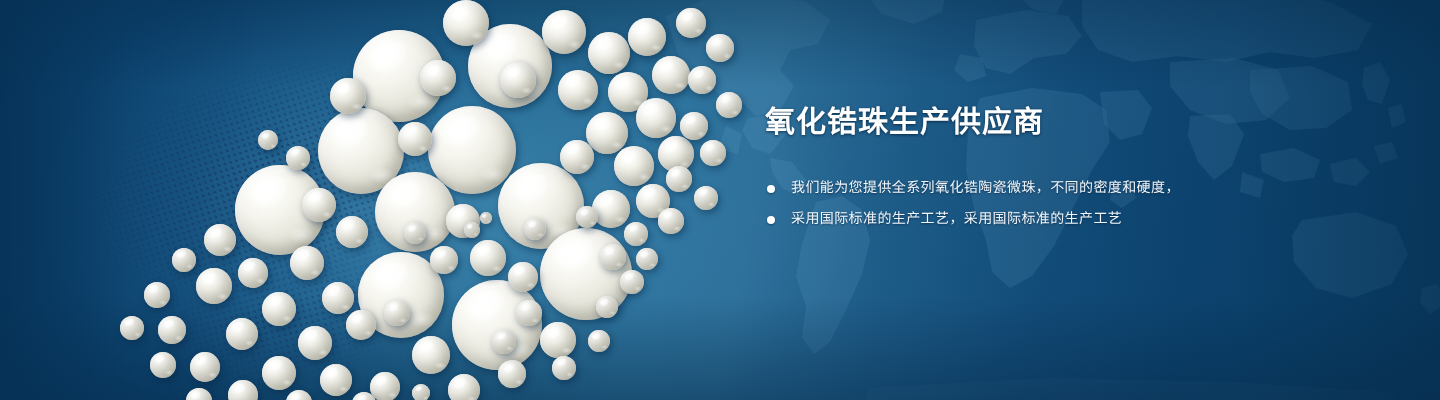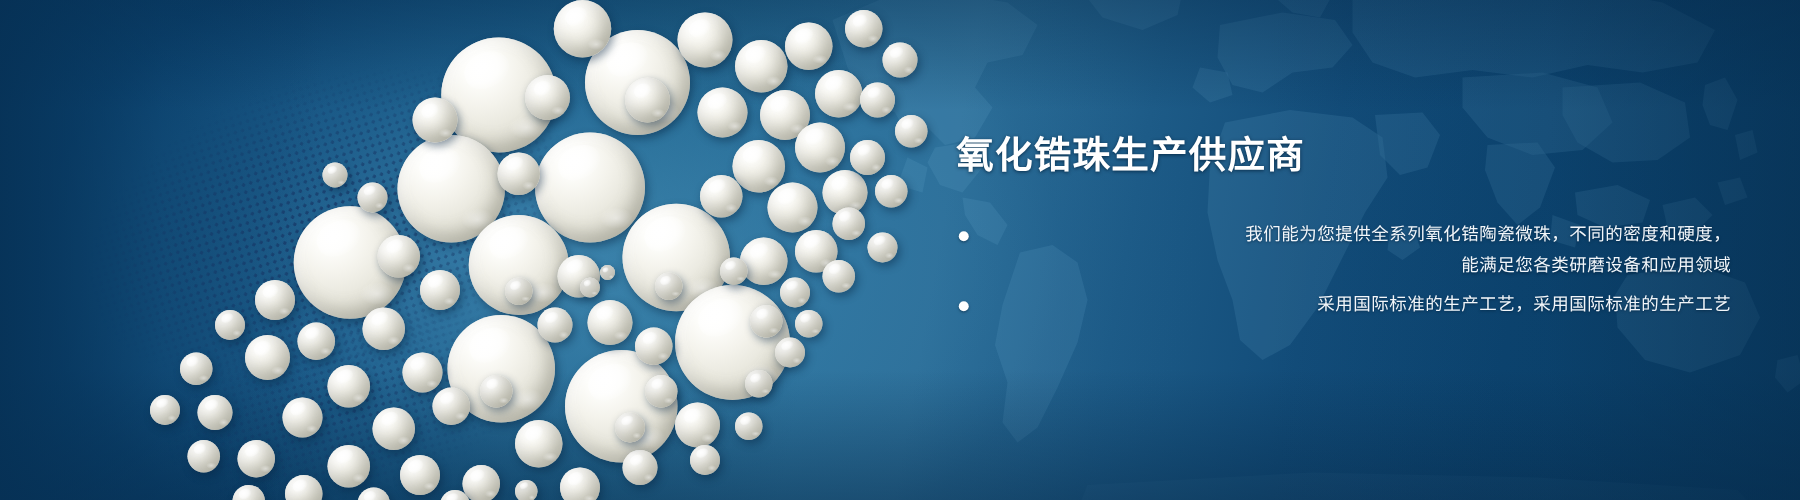--- a/index.html
+++ b/index.html
@@ -4,21 +4,21 @@
 <title>Zirconia Beads Banner</title>
 <style>
   html,body{margin:0;padding:0;background:#0a4472;}
   *{box-sizing:border-box;}
 
   .banner{
     position:relative;
     width:1440px;
     height:400px;
     overflow:hidden;
-    font-family:Liberation Serif, serif;
+    font-family:Liberation Mono, monospace;
     background:#0a4472;
   }
 
   
   .bg-base{
     position:absolute; inset:0;
     background:
       linear-gradient(100deg,
         #0a4573 0%,
         #0a4573 16%,
@@ -148,21 +148,21 @@
     text-shadow:0 1px 2px rgba(2,28,52,.6);
   }
   .bullets li .dot{
     position:absolute;
     left:2px; top:9px;
     width:8px; height:8px;
     border-radius:50%;
     background:#ffffff;
     box-shadow:0 1px 2px rgba(2,28,52,.5);
   }
-  .bullets li .ln{display:block;text-align:right;}
+  .bullets li .ln{display:block;}
 </style>
 </head>
 <body>
 
 <div class="banner">
 
   <div class="bg-base"></div>
   <div class="bg-glow"></div>
 
   <div class="worldmap">
@@ -312,21 +312,20 @@
     <div class="bead" style="left:480px;top:212px;width:12px;height:12px;"></div>
   </div>
 
   <div class="copy">
     <h1 class="headline">氧化锆珠生产供应商</h1>
 
     <ul class="bullets">
       <li>
         <span class="dot"></span>
         <span class="ln">我们能为您提供全系列氧化锆陶瓷微珠，不同的密度和硬度，</span>
-        <span class="ln">能满足您各类研磨设备和应用领域</span>
       </li>
       <li>
         <span class="dot"></span>
         <span class="ln">采用国际标准的生产工艺，采用国际标准的生产工艺</span>
       </li>
     </ul>
   </div>
 
 </div>
 

